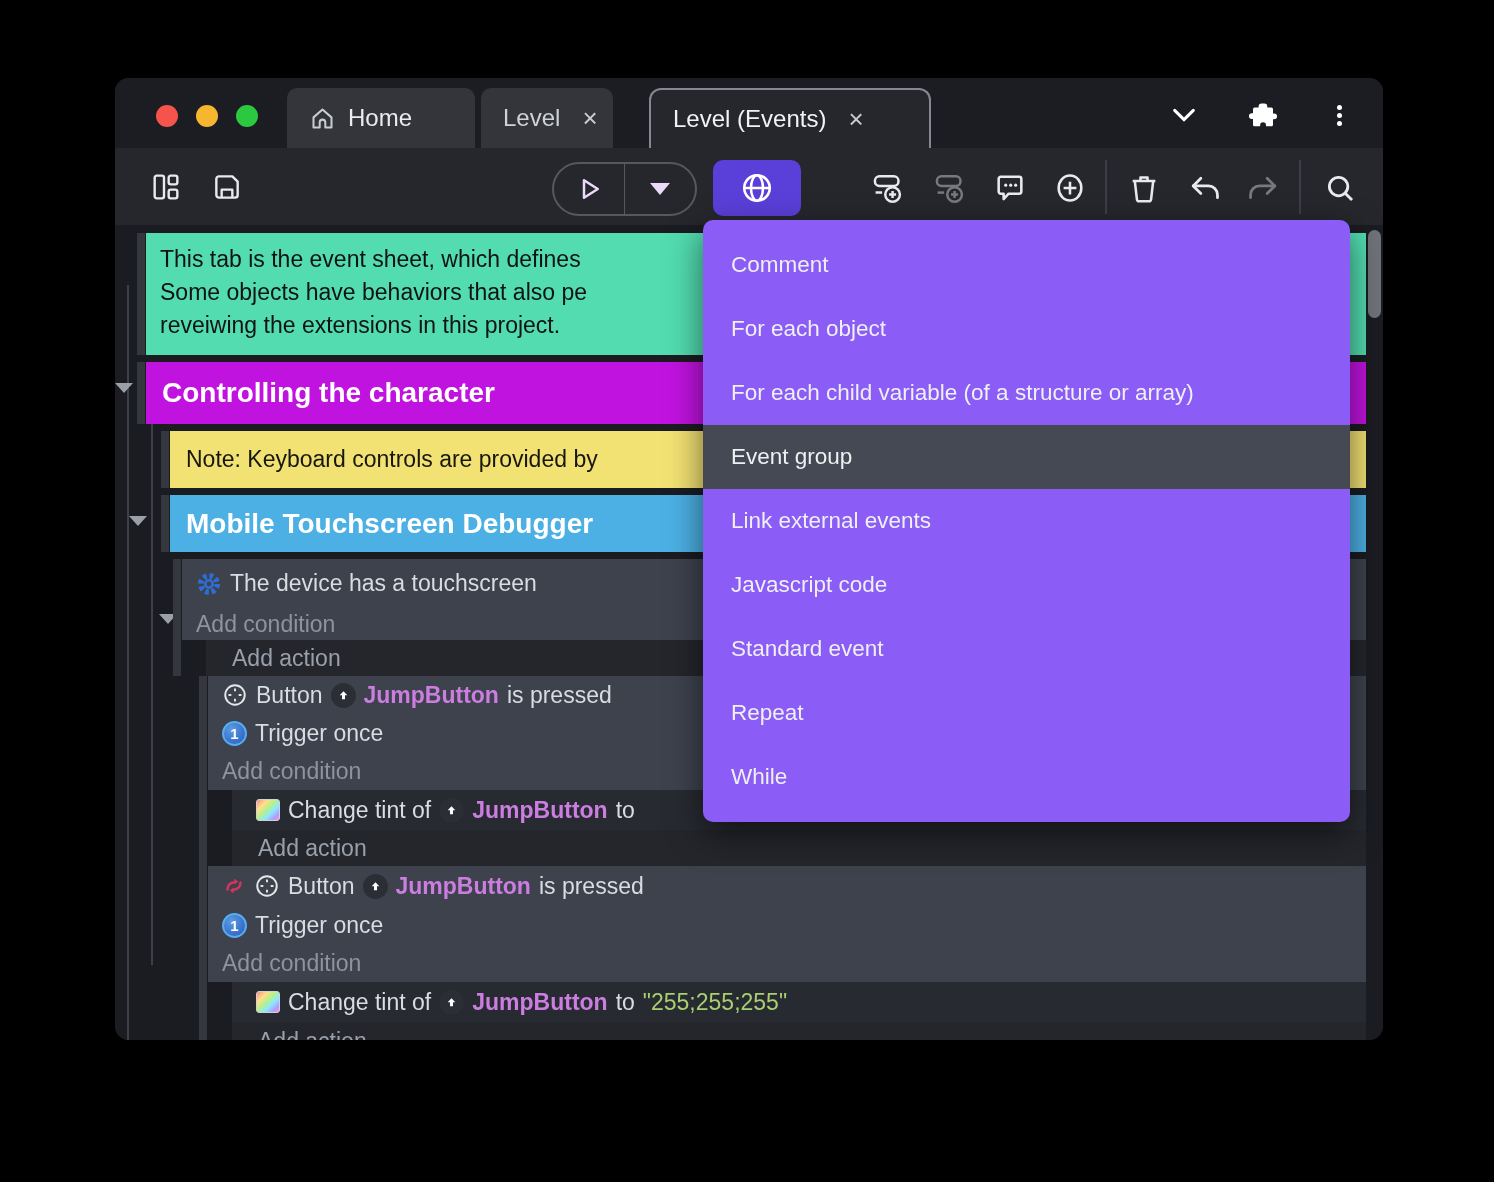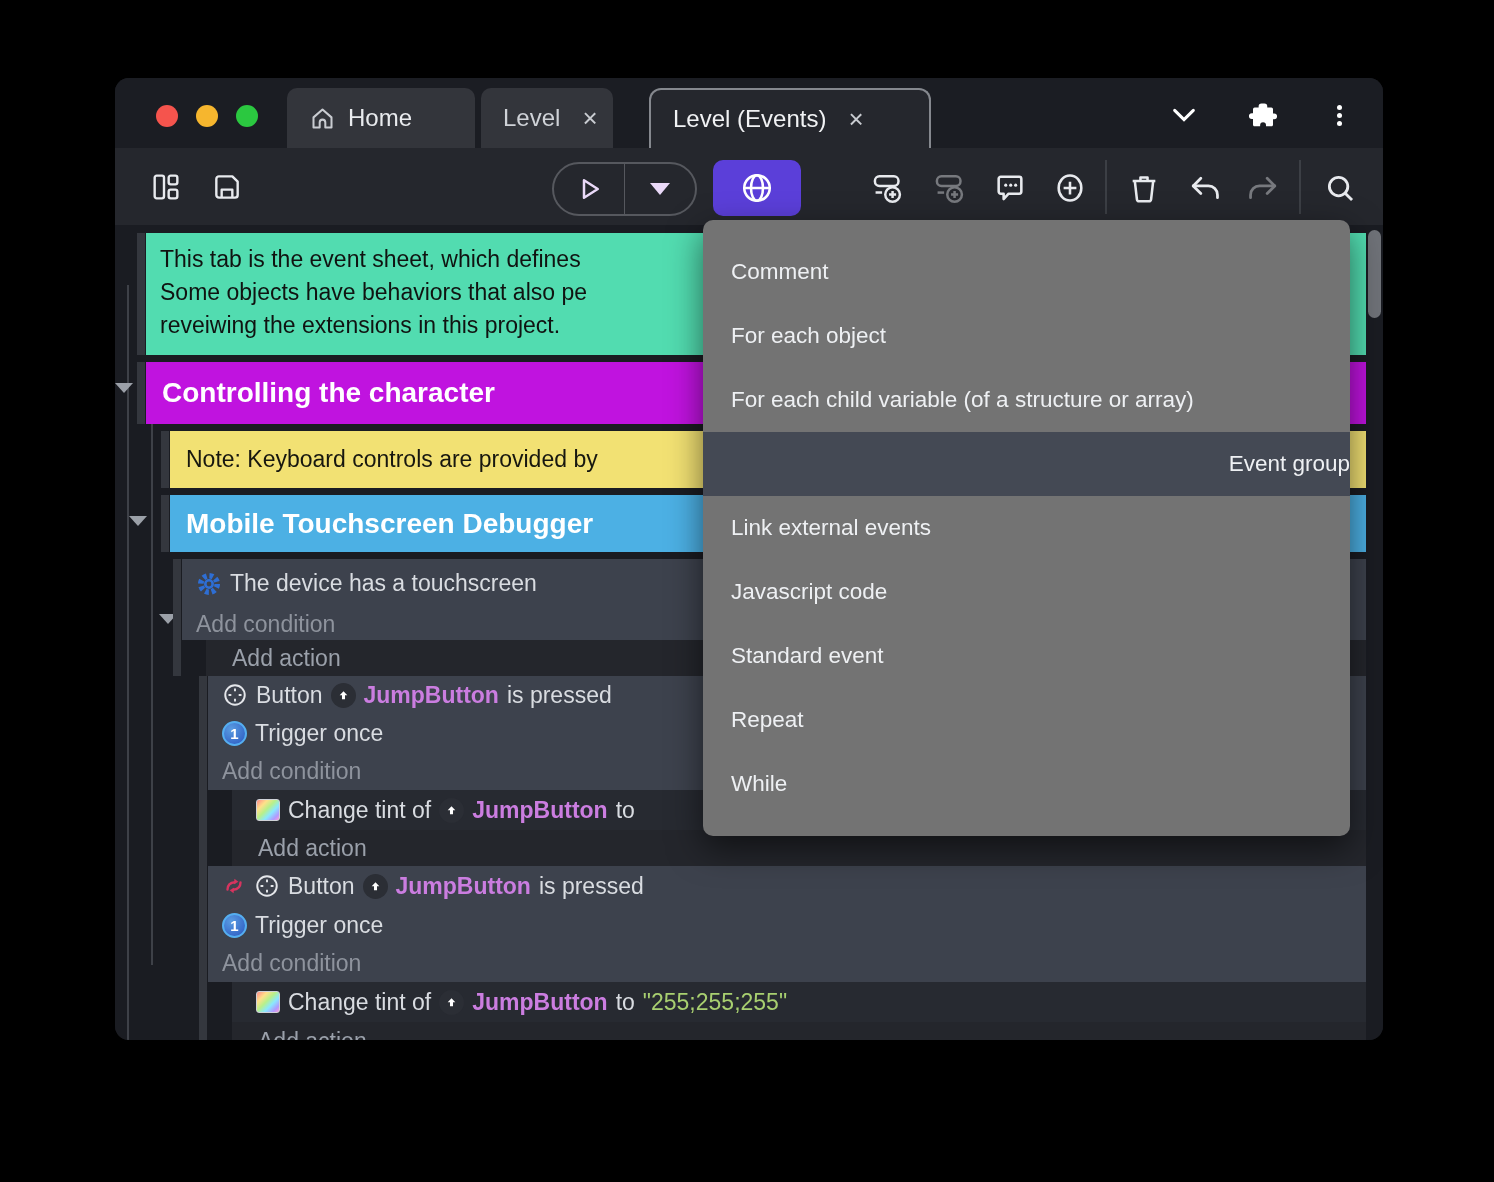--- a/index.html
+++ b/index.html
@@ -46,24 +46,24 @@
   .objname{color:#cb7de0;font-weight:bold;}
   .strval{color:#a8cf70;}
   .objico{width:25px;height:25px;border-radius:50%;background:#2b2e35;display:inline-flex;align-items:center;justify-content:center;flex:0 0 auto;}
   .trigico{width:25px;height:25px;border-radius:50%;background:radial-gradient(circle at 35% 30%,#5a9ce2,#2a57c0);
            border:2px solid #55aef0;box-sizing:border-box;color:#fff;font-size:15px;font-weight:bold;
            display:inline-flex;align-items:center;justify-content:center;flex:0 0 auto;}
   .tintico{width:24px;height:22px;border-radius:3px;flex:0 0 auto;border:1px solid #cfd2d8;box-sizing:border-box;
            background:linear-gradient(135deg,#ff8a8a,#ffe08a 25%,#b8f08a 45%,#8ae8ff 65%,#b09aff 85%,#ff9ad5);}
   .scrollthumb{position:absolute;left:1253px;top:5px;width:13px;height:88px;border-radius:7px;background:#6f7278;}
   
-  .ctxmenu{position:absolute;left:588px;top:142px;width:647px;border-radius:10px;background:#737373;
-           padding:20px 0;box-shadow:0 12px 34px rgba(0,0,0,.55);z-index:20;}
+  .ctxmenu{position:absolute;left:588px;top:142px;width:647px;border-radius:10px;background:#8b5cf6;
+           padding:13px 0;box-shadow:0 12px 34px rgba(0,0,0,.55);z-index:20;}
   .mitem{height:64px;line-height:64px;padding-left:28px;font-size:22.5px;color:#eef0f3;white-space:nowrap;overflow:hidden;}
-  .mitem.hl{background:#444954;text-align:right;}
+  .mitem.hl{background:#444954;}
 </style>
 </head>
 <body>
 
 <div class="stage">
  <div class="window">
 
   <div class="titlebar">
     <span class="tl" style="left:41px;background:#f5544d"></span>
     <span class="tl" style="left:81px;background:#f6b62e"></span>

